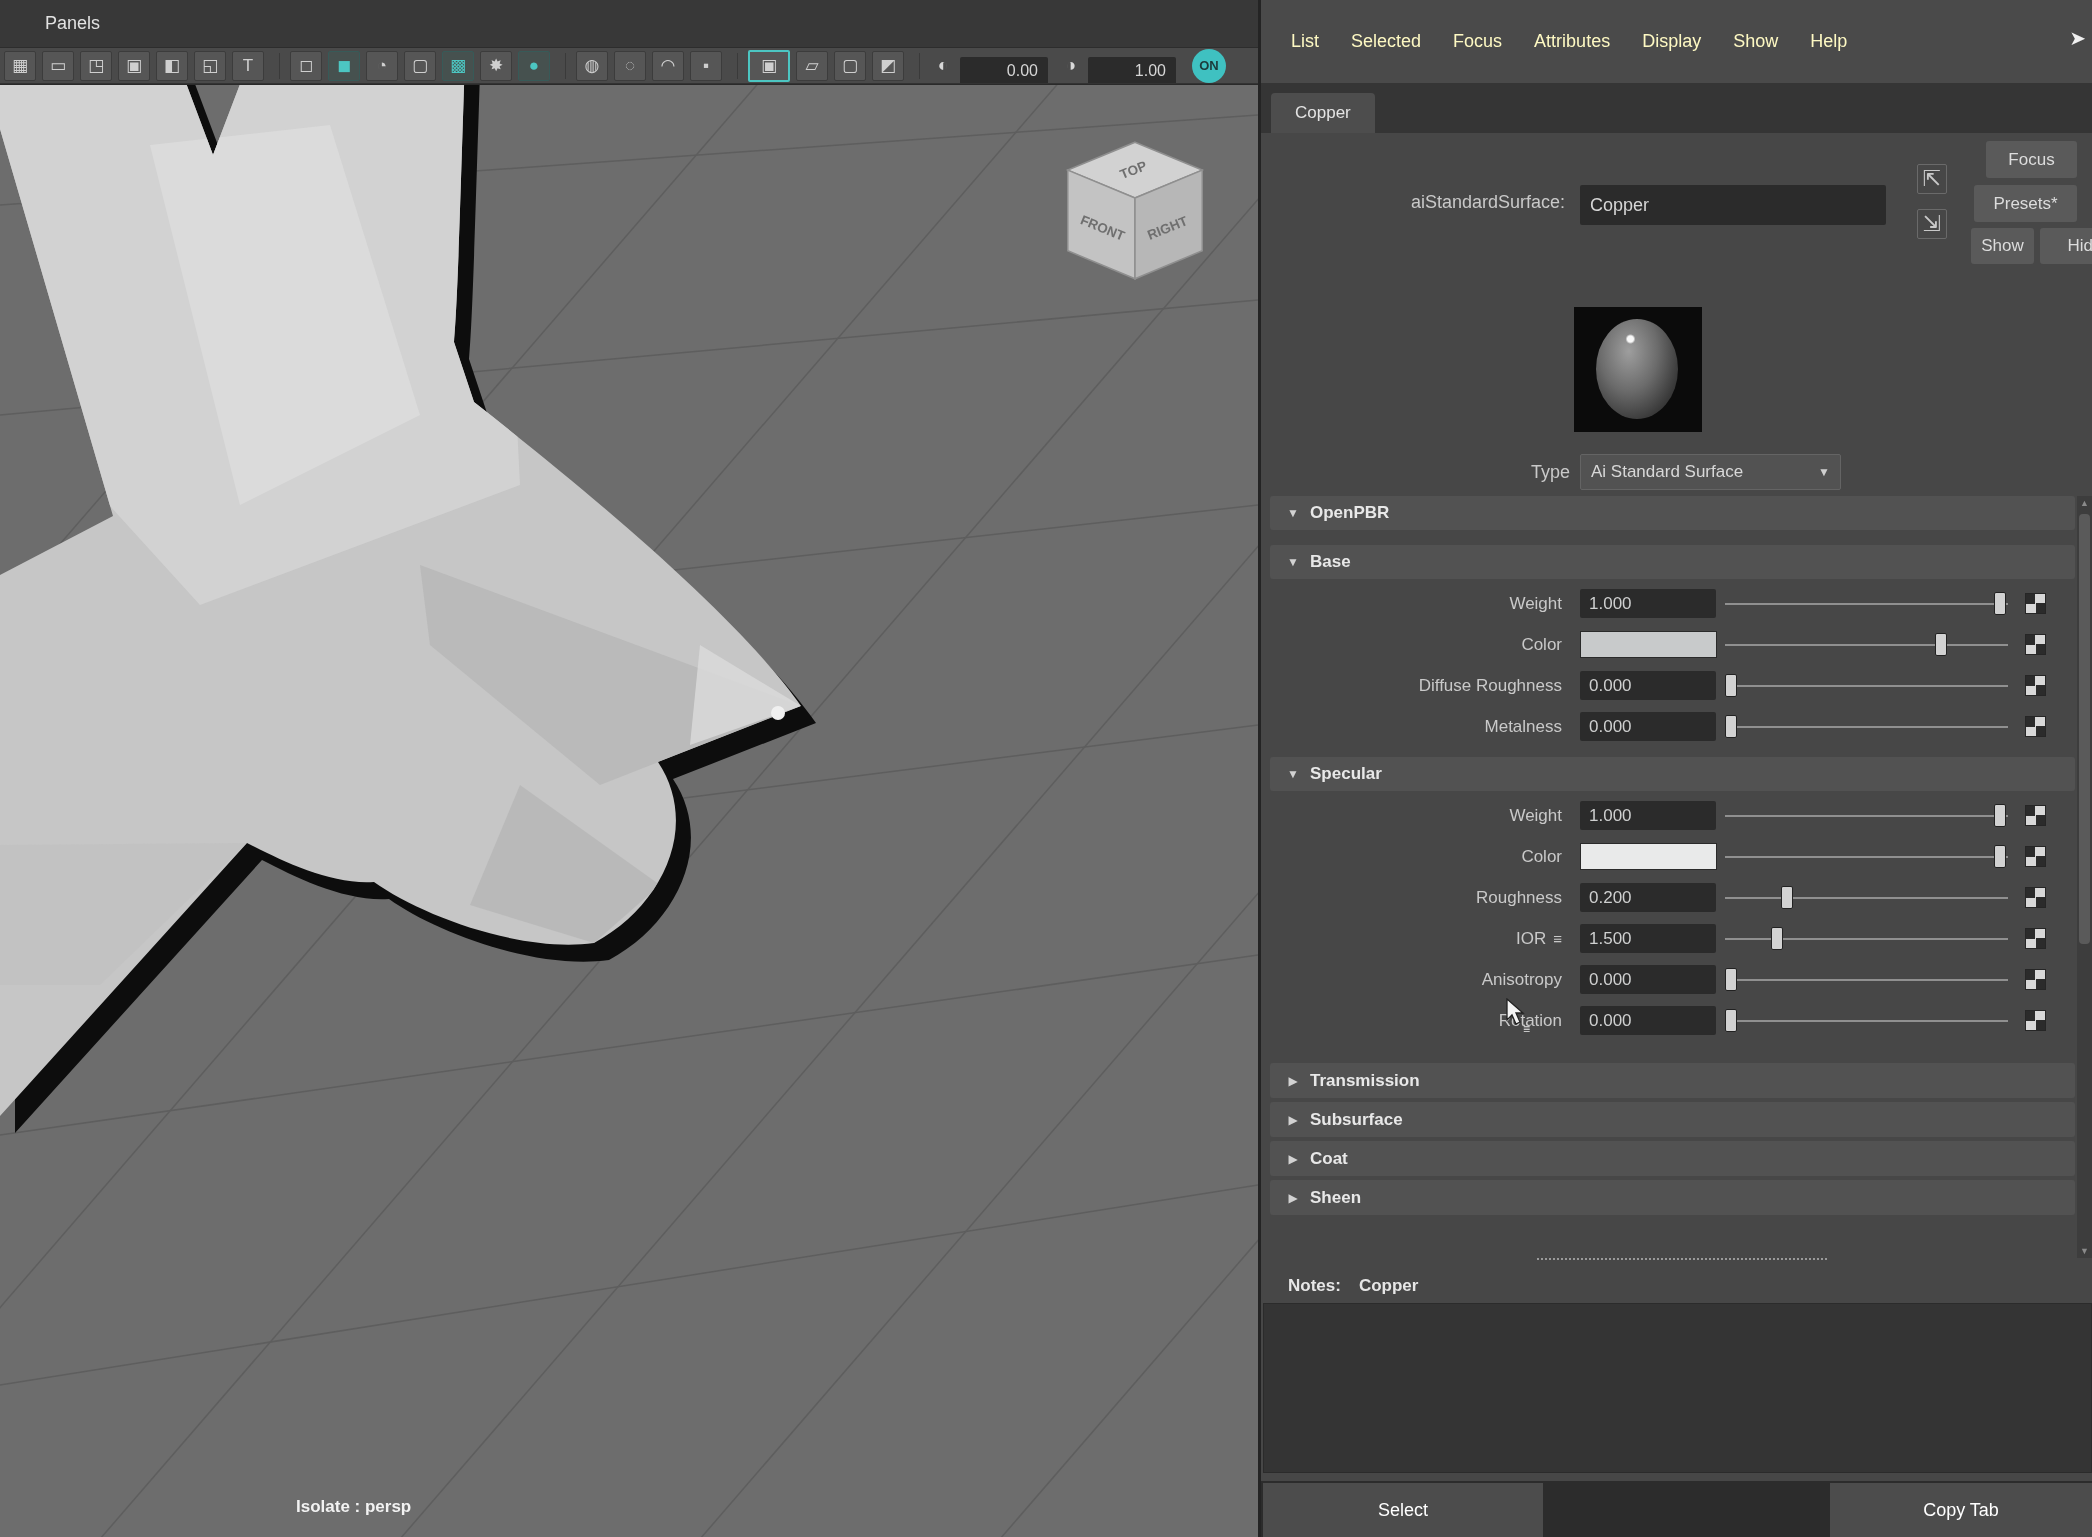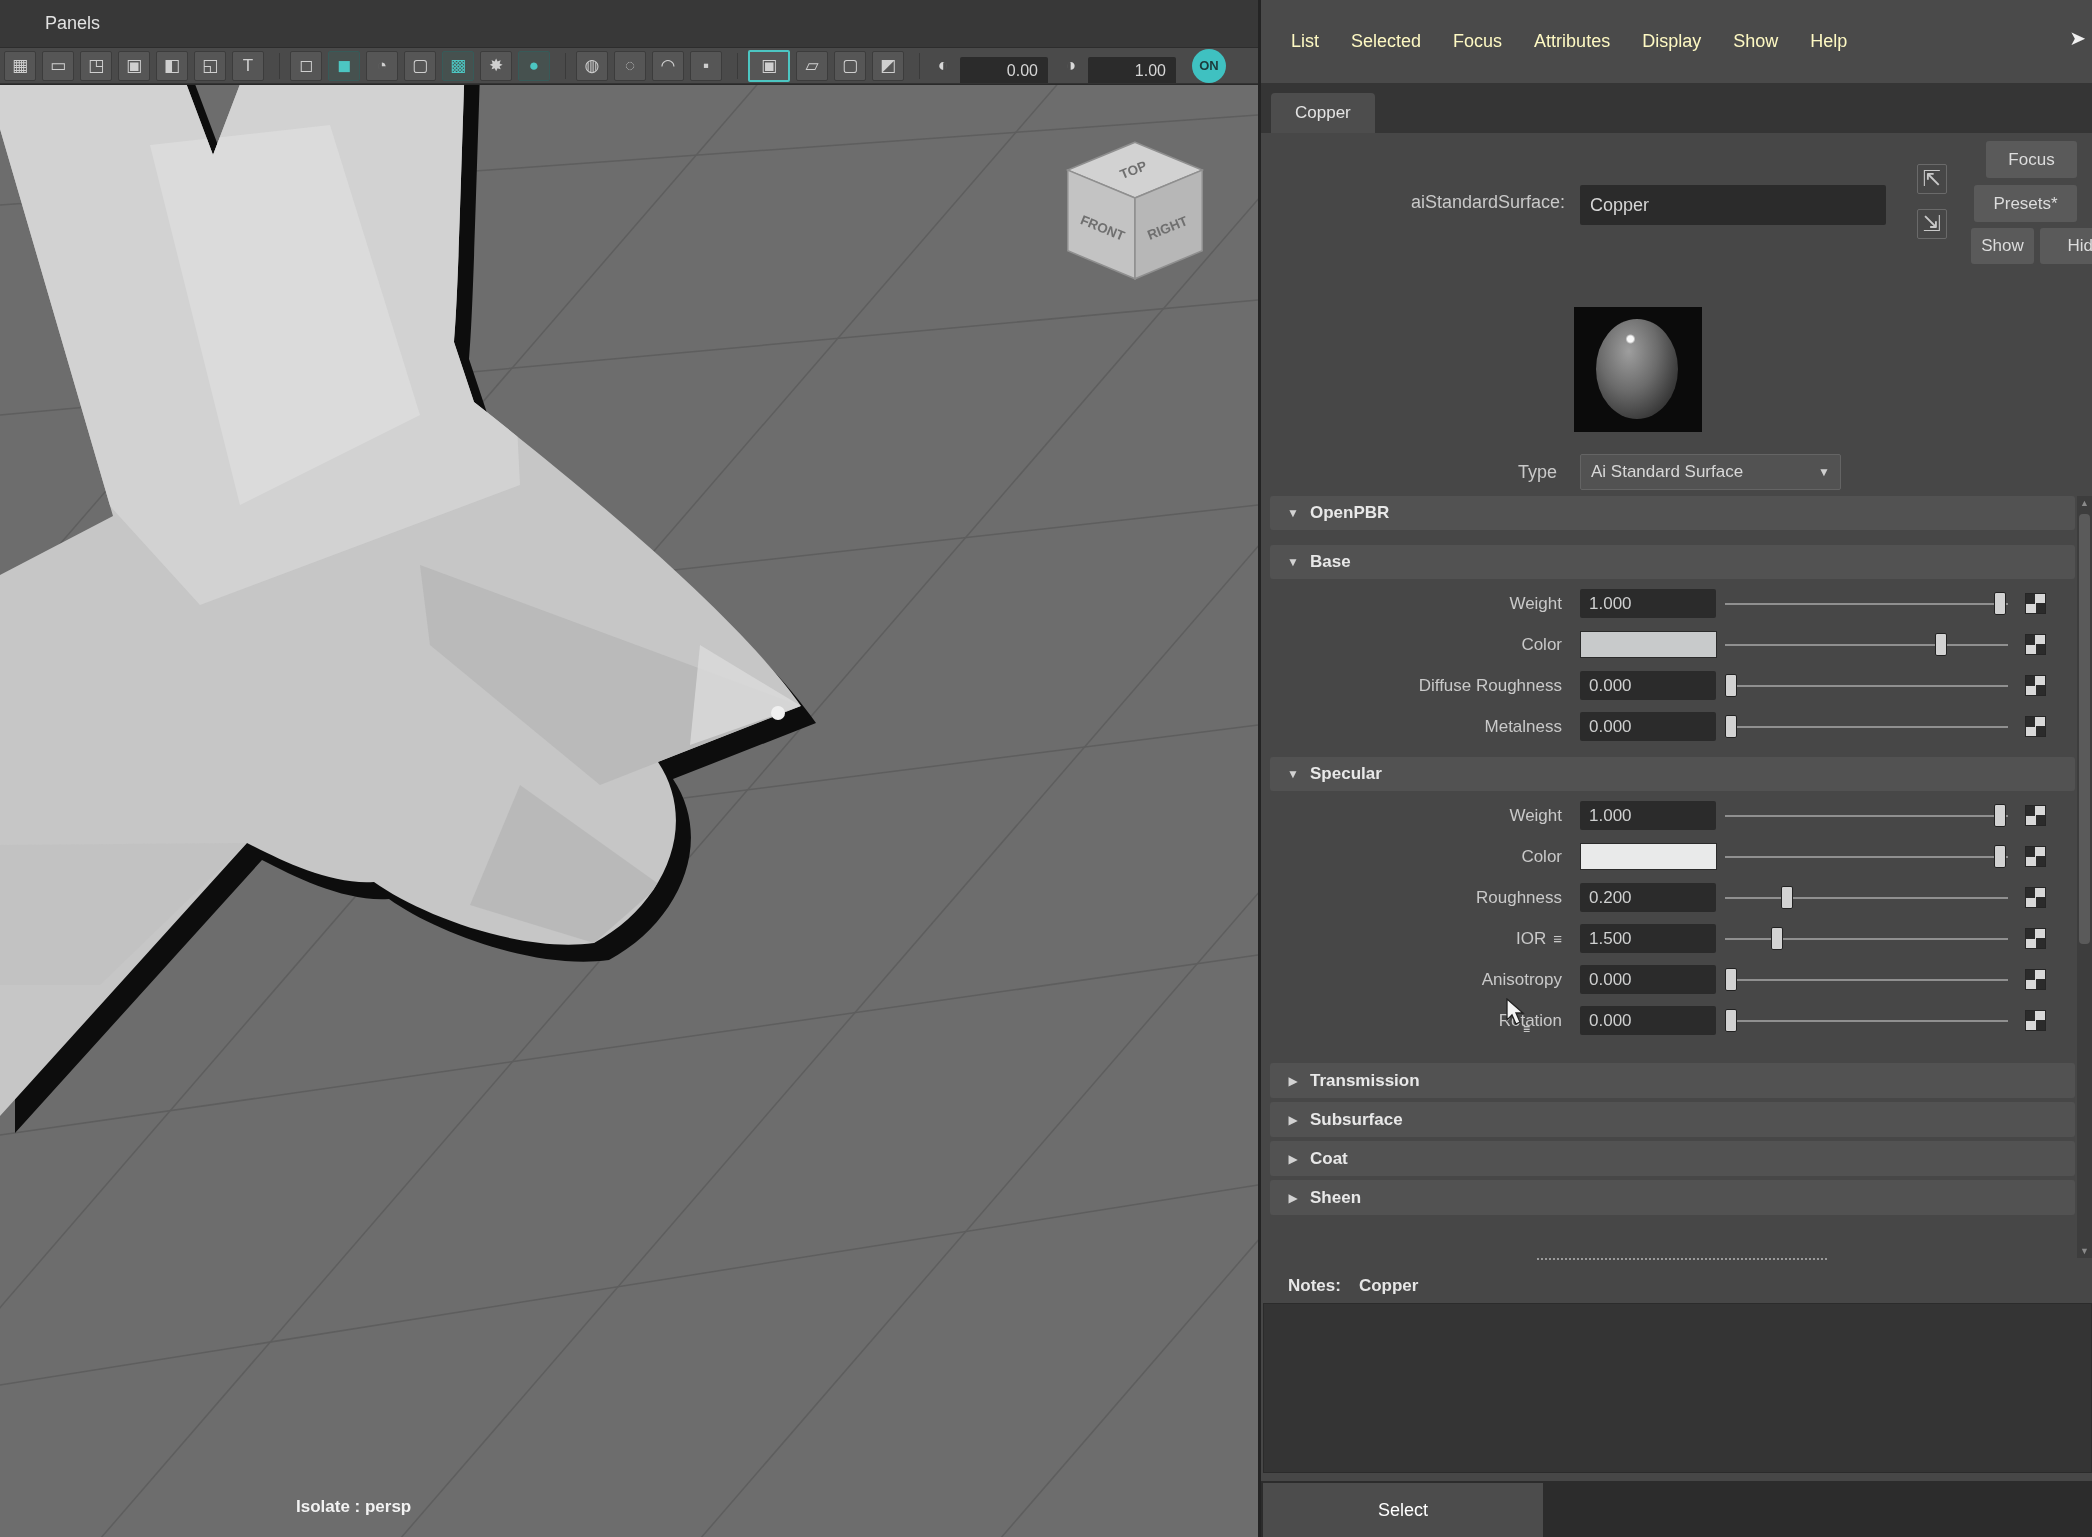--- a/index.html
+++ b/index.html
@@ -258,21 +258,21 @@
 
     <div class="ae-btn" style="right:15px; top:141px; width:91px; height:37px;">Focus</div>
     <div class="ae-btn" style="right:15px; top:185px; width:103px; height:37px;">Presets*</div>
     <div class="ae-btn" style="left:710px; top:228px; width:63px; height:36px;">Show</div>
     <div class="ae-btn" style="left:779px; top:228px; width:90px; height:36px;">Hide</div>
 
     <div class="swatch">
         <div class="ball"></div>
       </div>
 
-    <div class="ae-label" style="left:0; top:462px; width:296px;">Type</div>
+    <div class="ae-label" style="left:13px; top:462px; width:296px;">Type</div>
     <div class="type-dd">
       <span>Ai Standard Surface</span>
       <span class="dd-arrow">▼</span>
     </div>
 
     <div id="ae-sections">
       <div class="sec-header hdr-openpbr">
         <span class="tri">▼</span>
         <span class="sec-title">OpenPBR</span>
       </div>
@@ -408,20 +408,21 @@
     </div>
 
     <div class="dotted-divider"></div>
     <div class="notes-row">
       <span>Notes:</span><span class="notes-value">Copper</span>
     </div>
     <div class="notes-box"></div>
 
     <div class="ae-footer">
       <div class="footer-btn" style="left:2px; width:280px;">Select</div>
+      <div class="footer-btn" style="left:569px; width:262px;">Copy Tab</div>
     </div>
   </div>
 
   <div class="cursor-wrap">
     <svg width="22" height="28" viewBox="0 0 22 28">
       <path d="M2,1 L2,22 L7,17 L11,26 L15,24 L11,15 L18,15 Z" fill="#f4f4f4" stroke="#222" stroke-width="1.3"></path>
     </svg>
     <span class="eq">≡</span>
   </div>
 

